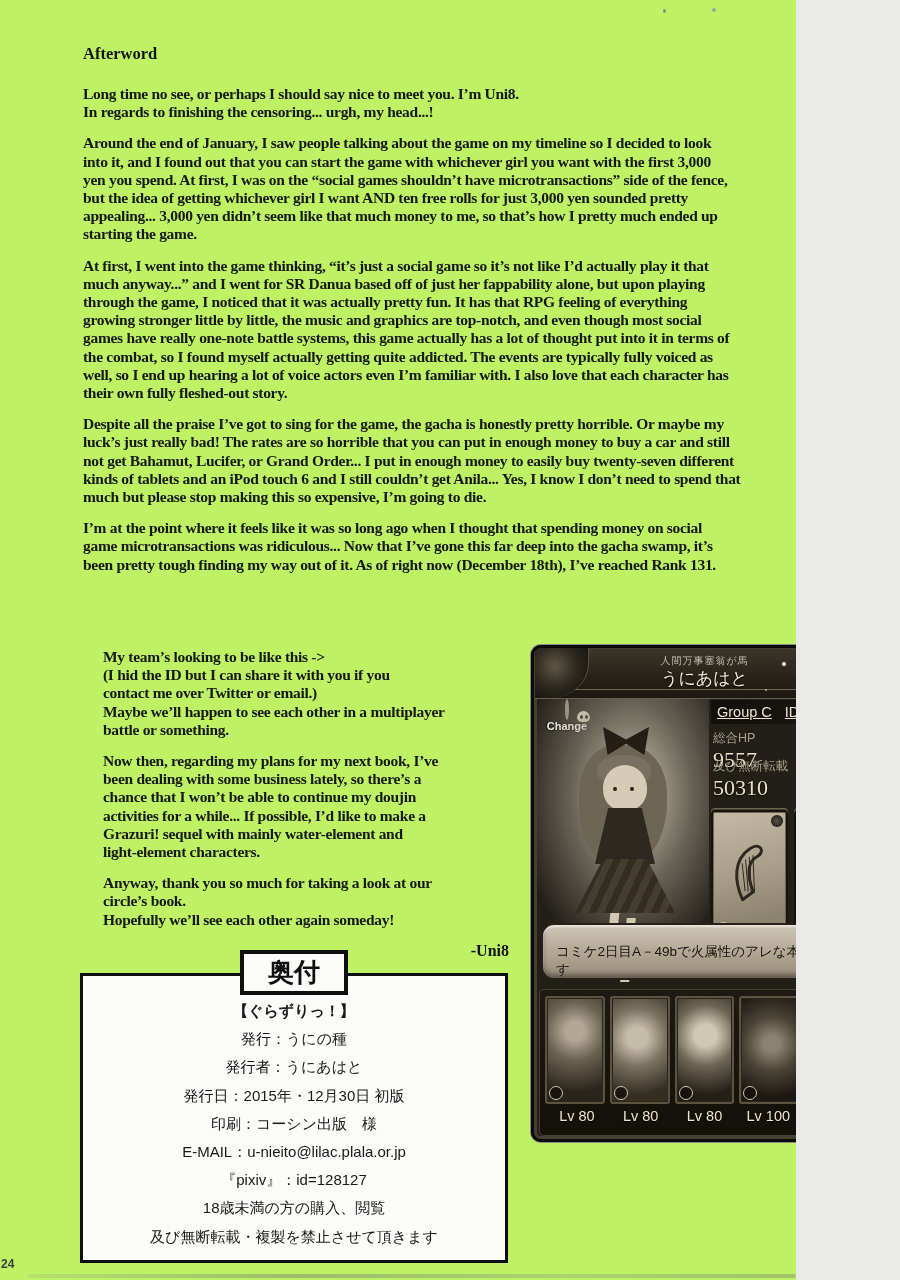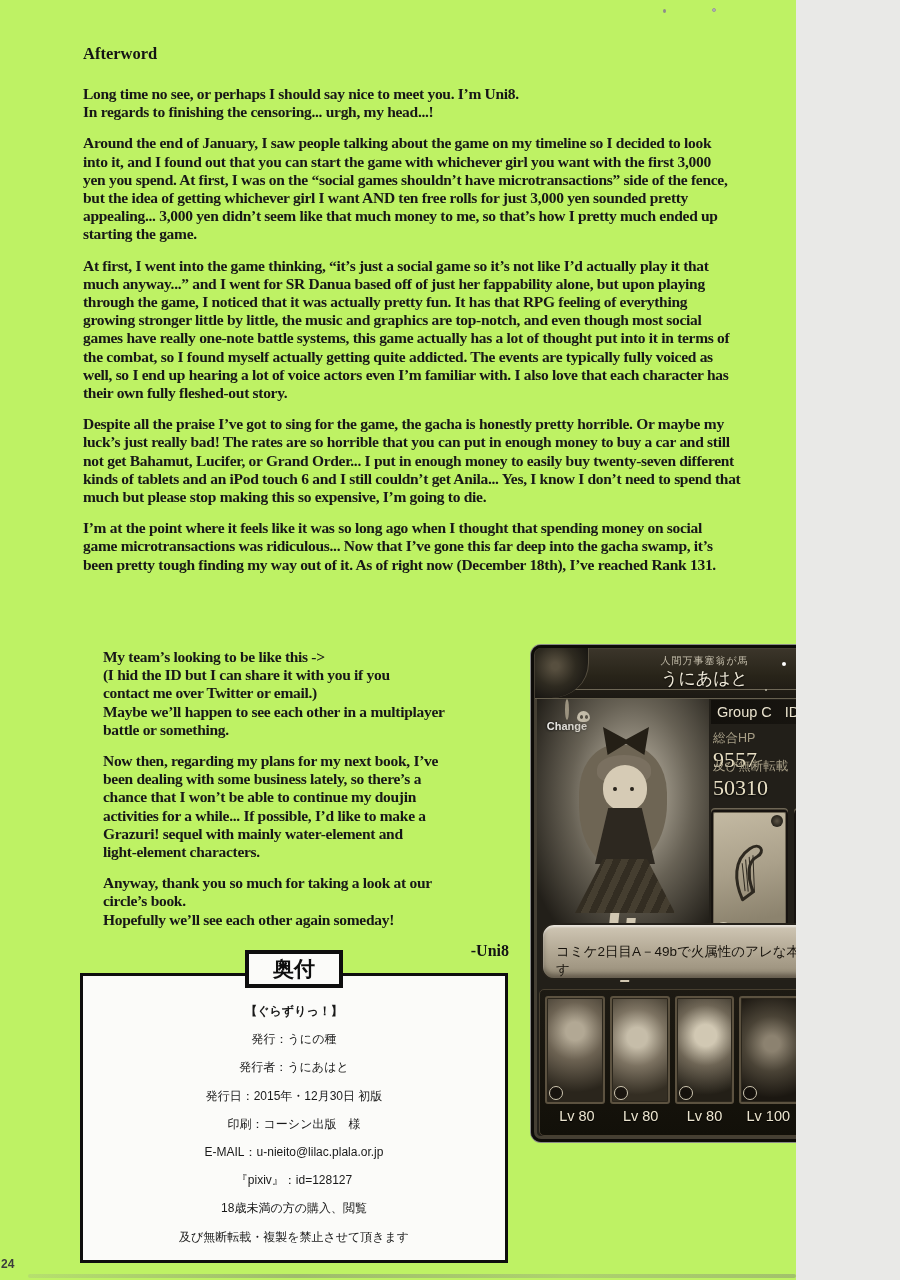--- a/index.html
+++ b/index.html
@@ -78,21 +78,21 @@
                 background:repeating-linear-gradient(115deg, #453e30 0 7px, #332d22 7px 14px);
                 clip-path:polygon(28% 0, 72% 0, 100% 100%, 0 100%); }
   .girl-legs { left:70px; top:214px; width:9px; height:64px; background:#d2c8b2;
                box-shadow:17px 5px 0 #d2c8b2; transform:skewX(-6deg); }
 
   
   .g-right { left:180px; top:55px; width:160px; height:210px; }
   .g-idrow { top:0; left:0; right:0; height:24px; display:flex; align-items:center; gap:13px;
              padding:0 6px; background:linear-gradient(90deg, rgba(8,6,3,0.6), rgba(8,6,3,0.25));
              font-family:"Liberation Sans",sans-serif; font-size:14.5px; color:#eae3ce; position:absolute; }
-  .g-idrow span { position:static; }
+  .g-idrow span { position:static;text-decoration:underline; }
   .g-stat { left:0; right:0; display:flex; justify-content:space-between; align-items:baseline;
             padding:0 5px 0 2px; position:absolute;flex-direction:column; }
   .g-stat .lb { position:static; font-family:"Liberation Sans",sans-serif; font-size:12.5px; color:#a89f87; }
   .g-stat .val { position:static; font-size:22px; color:#e8dfc4; text-shadow:0 1px 2px #000; }
   .g-stat.hp  { top:30px; }
   .g-stat.atk { top:58px; }
   .g-tabs { top:90px; left:0; right:0; display:flex; gap:6px; position:absolute;margin-top:18px; }
   .g-tab { position:static; flex:1; text-align:center; padding:2px 0;
            font-family:"Liberation Sans",sans-serif; font-weight:bold; font-size:12.5px; color:#dad2bd;
            background:linear-gradient(#474033,#2b271d); border:1px solid #6e6655; border-bottom:none;
@@ -136,23 +136,23 @@
            background:rgba(18,14,9,0.75); border:1.5px solid #cfc7b1; }
   .p-levels { position:static; display:flex; margin-top:4px; }
   .p-level { position:static; flex:1; text-align:center; font-family:"Liberation Sans",sans-serif;
              font-size:14.5px; color:#ece5cf; text-shadow:0 1px 1px #000; }
 
   
   .colophon { position:absolute; left:80px; top:973px; width:428px; height:290px;
               border:3px solid #0e0e0e; background:#fbfbf9; }
   .colo-title { position:absolute; left:50%; top:-26px; transform:translateX(-50%);
                 border:4px solid #0e0e0e; background:#fbfbf9; padding:1px 24px;
-                font-family:"Liberation Sans",sans-serif; font-weight:bold; font-size:21px; color:#0e0e0e; }
+                font-family:"Liberation Sans",sans-serif; font-weight:bold; font-size:26px; color:#0e0e0e; }
   .colo-lines { padding-top:21px; text-align:center; }
-  .colo-line { font-family:"Liberation Sans",sans-serif; font-size:12px; line-height:28.2px; color:#191919; }
+  .colo-line { font-family:"Liberation Sans",sans-serif; font-size:15px; line-height:28.2px; color:#191919; }
   .colo-line:first-child { font-weight:bold; }
 
   
   .page-num { position:absolute; left:1px; top:1257px; font-family:"Liberation Sans",sans-serif;
               font-weight:bold; font-size:12px; color:#3c3c3c; }
   .scan-band { position:absolute; left:28px; right:0; top:1274px; height:4px; border-radius:2px;
                background:linear-gradient(90deg, rgba(150,150,148,0.20), rgba(120,120,118,0.45) 35%,
                           rgba(135,135,133,0.30) 70%, rgba(120,120,118,0.40)); }
   .speck { position:absolute; border-radius:50%; background:#8d8d8b; }
   .speck.s1 { left:663px; top:9px; width:3px; height:4px; }

